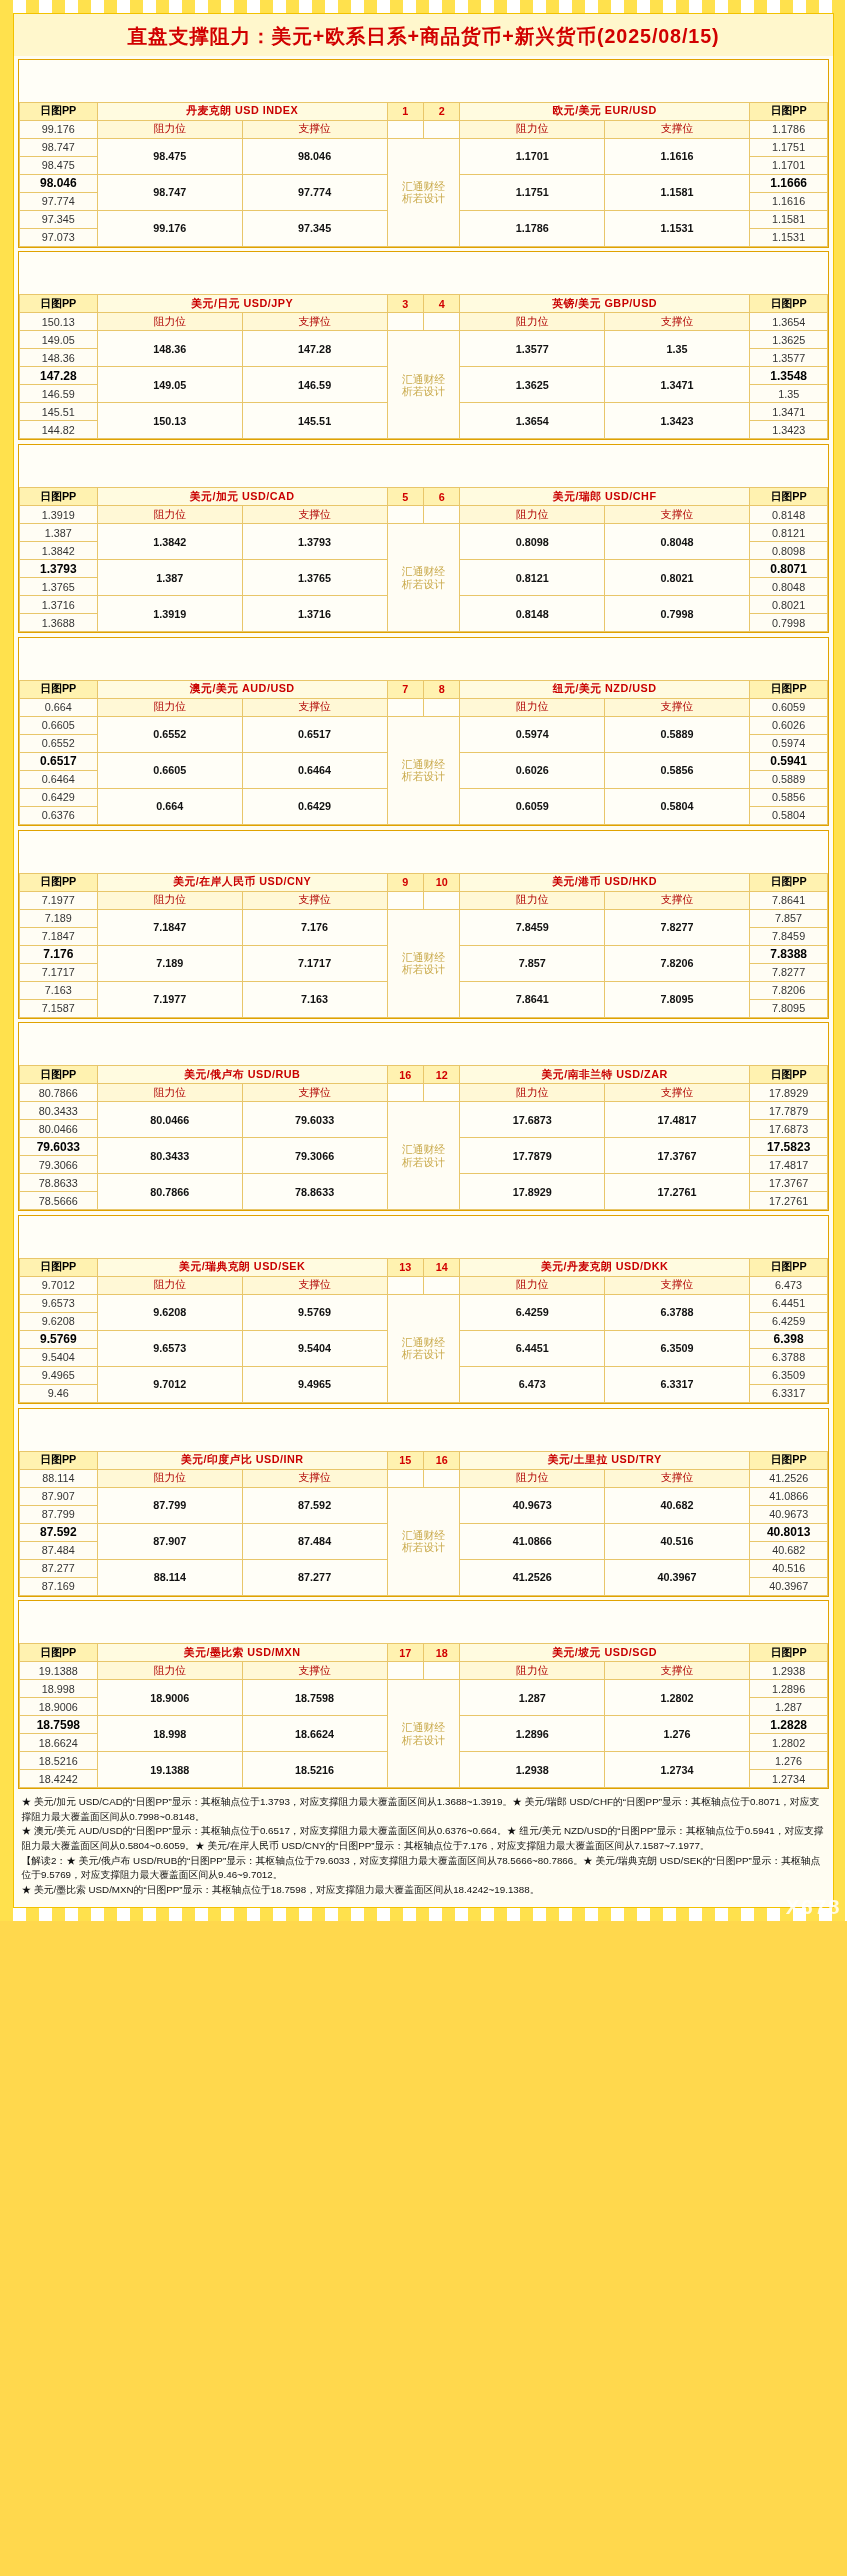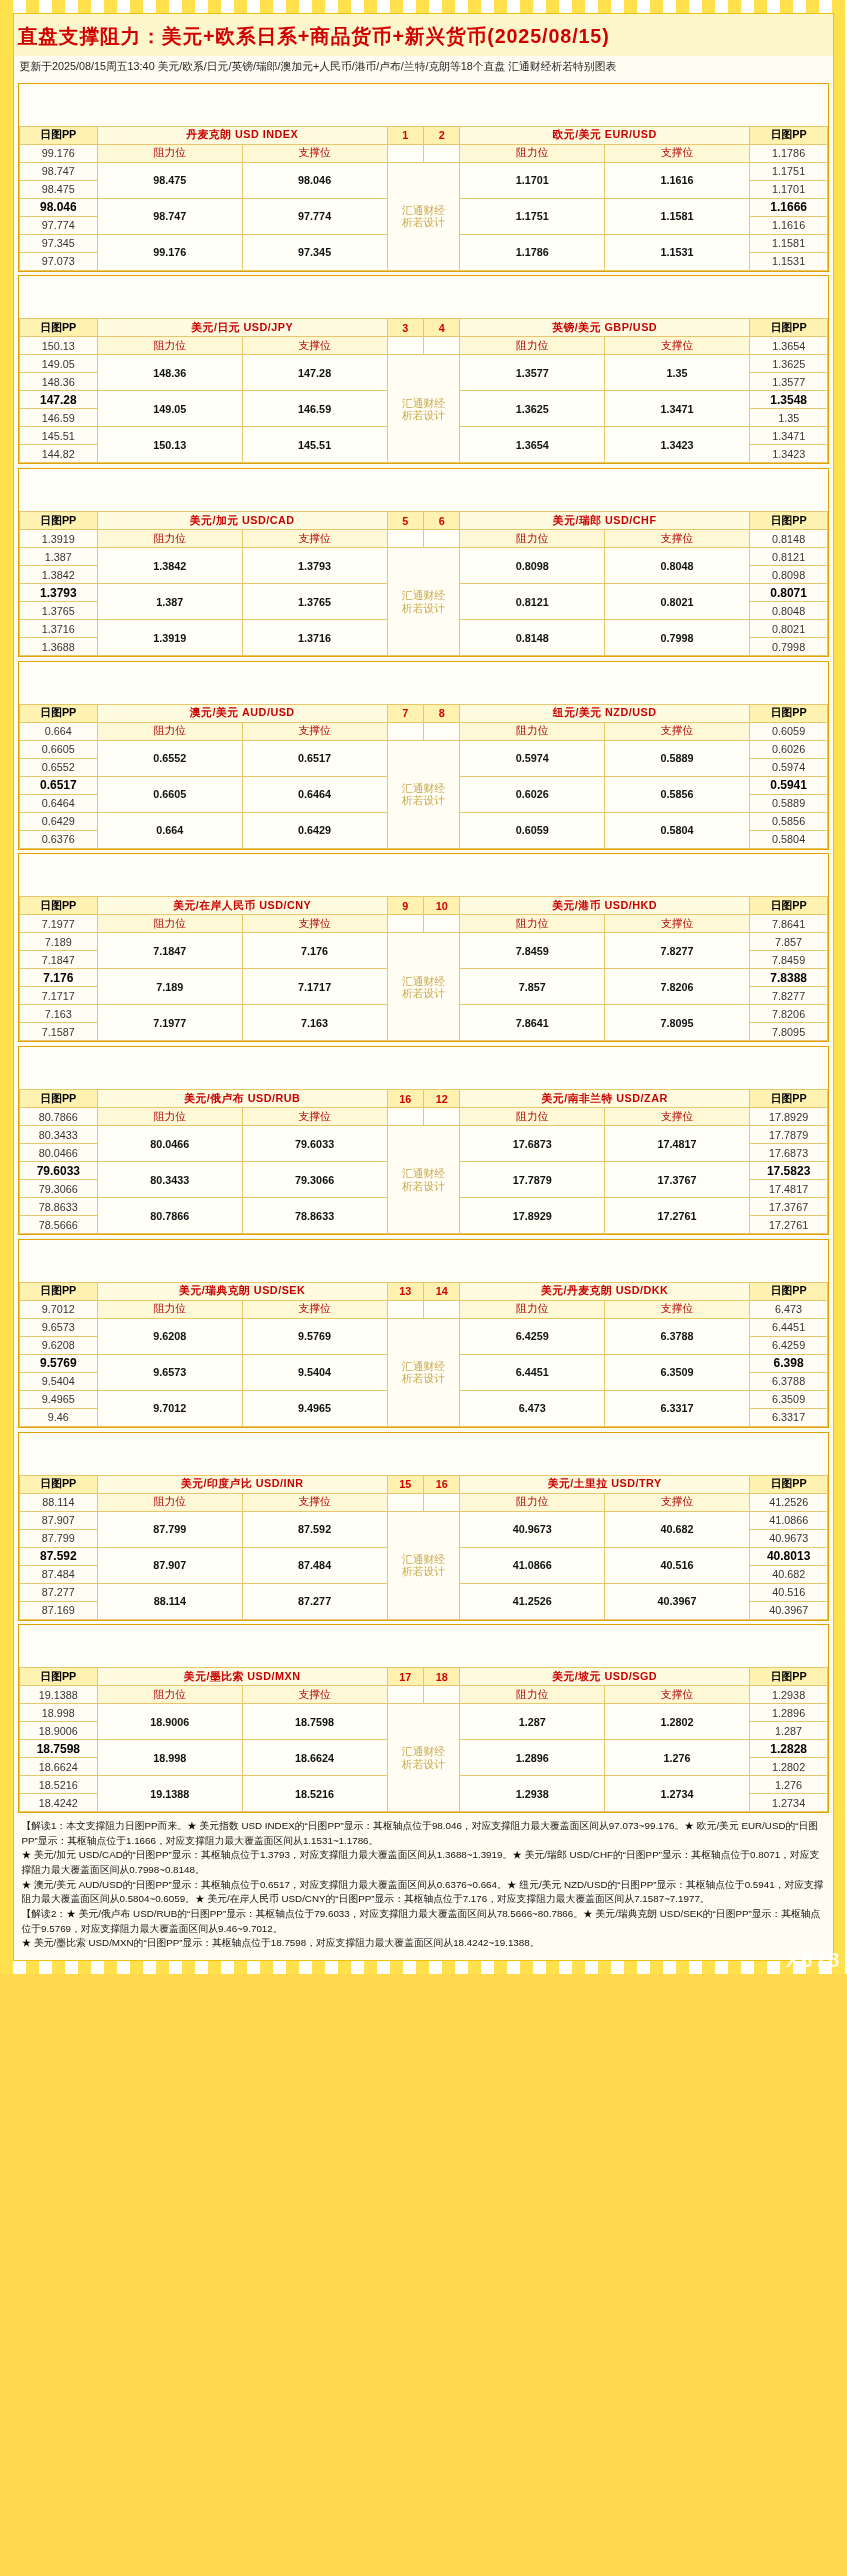--- a/index.html
+++ b/index.html
@@ -19,21 +19,21 @@
     padding: 13px 0 13px 0;
   }
   .inner {
     width: 821px;
     margin: 0 auto;
     background: #fffdf2;
     border: 0.9px solid #f2c200;
   }
   .title-bar {
     background: #fff7cc;
-    text-align: left;
+    text-align: center;
     padding: 9.4px 3.7px 5.6px 3.7px;
   }
   .title-main {
     font-size: 19.7px;
     font-weight: bold;
     color: #d10000;
     letter-spacing: 0.9px;
   }
   .subtitle {
     font-size: 10.8px;
@@ -132,21 +132,20 @@
 </style>
 </head>
 <body>
 
 <div class="page">
   <div class="inner">
 
     <div class="title-bar">
       <div class="title-main">直盘支撑阻力：美元+欧系日系+商品货币+新兴货币(2025/08/15)</div>
     </div>
-    <div class="subtitle">更新于2025/08/15周五13:40  美元/欧系/日元/英镑/瑞郎/澳加元+人民币/港币/卢布/兰特/克朗等18个直盘  汇通财经析若特别图表</div>
 
     <div id="blocks">
         <div class="block">
           <table class="grid">
             <colgroup>
               <col style="width:73px">
               <col style="width:135px">
               <col style="width:135px">
               <col style="width:34px">
               <col style="width:34px">
@@ -777,21 +776,20 @@
               <tr>
                 <td class="num-col">18.4242</td>
                 <td class="num-col">1.2734</td>
               </tr>
             </tbody>
           </table>
         </div>
       </div>
 
     <div class="notes" id="notes">
-        <div>【解读1：本文支撑阻力日图PP而来。★  美元指数 USD INDEX的“日图PP”显示：其枢轴点位于98.046，对应支撑阻力最大覆盖面区间从97.073~99.176。★  欧元/美元 EUR/USD的“日图PP”显示：其枢轴点位于1.1666，对应支撑阻力最大覆盖面区间从1.1531~1.1786。</div>
         <div>★  美元/加元 USD/CAD的“日图PP”显示：其枢轴点位于1.3793，对应支撑阻力最大覆盖面区间从1.3688~1.3919。★  美元/瑞郎 USD/CHF的“日图PP”显示：其枢轴点位于0.8071，对应支撑阻力最大覆盖面区间从0.7998~0.8148。</div>
         <div>★  澳元/美元 AUD/USD的“日图PP”显示：其枢轴点位于0.6517，对应支撑阻力最大覆盖面区间从0.6376~0.664。★  纽元/美元 NZD/USD的“日图PP”显示：其枢轴点位于0.5941，对应支撑阻力最大覆盖面区间从0.5804~0.6059。★  美元/在岸人民币 USD/CNY的“日图PP”显示：其枢轴点位于7.176，对应支撑阻力最大覆盖面区间从7.1587~7.1977。</div>
         <div>【解读2：★  美元/俄卢布 USD/RUB的“日图PP”显示：其枢轴点位于79.6033，对应支撑阻力最大覆盖面区间从78.5666~80.7866。★  美元/瑞典克朗 USD/SEK的“日图PP”显示：其枢轴点位于9.5769，对应支撑阻力最大覆盖面区间从9.46~9.7012。</div>
         <div>★  美元/墨比索 USD/MXN的“日图PP”显示：其枢轴点位于18.7598，对应支撑阻力最大覆盖面区间从18.4242~19.1388。</div>
       </div>
   </div>
   <div class="wmk">X678</div>
 </div>
 
 

